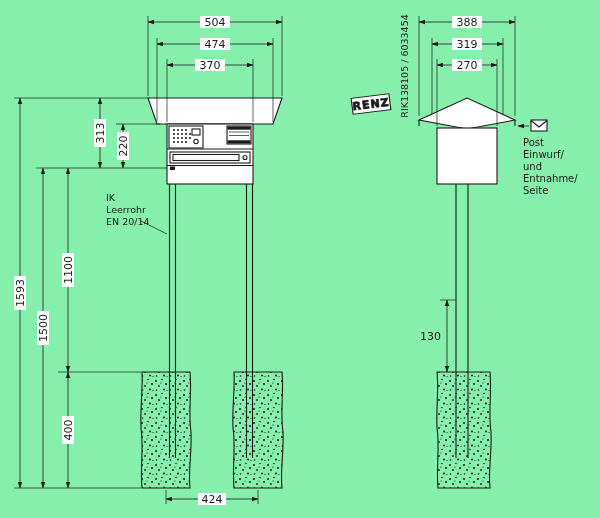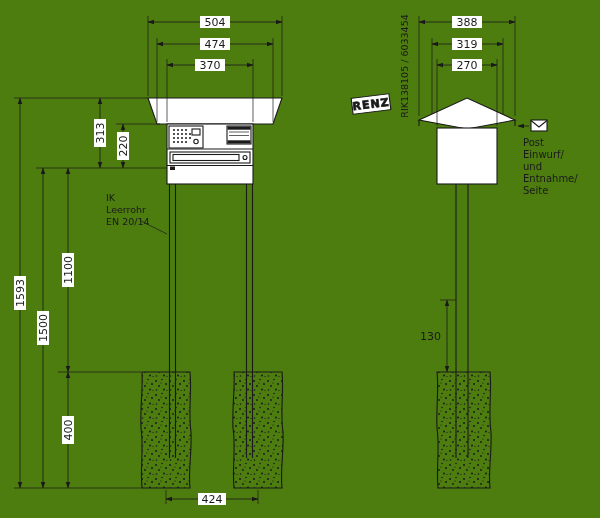--- a/index.html
+++ b/index.html
@@ -1,16 +1,16 @@
 <!DOCTYPE html>
 <html><head>
 <meta charset="utf-8">
 <style>
   html,body{margin:0;padding:0;background:#ffffff;}
-  .canvas{width:600px;height:518px;position:relative;background:#4d7c0f;
+  .canvas{width:600px;height:518px;position:relative;background:#86efac;
           font-family:"DejaVu Sans", sans-serif; overflow:hidden;}
   svg{display:block;}
   .ln{stroke:#1a1a1a;stroke-width:1.1;fill:none;}
   .shape{fill:#ffffff;stroke:#1a1a1a;stroke-width:1.1;}
   .dk{fill:#1a1a1a;stroke:none;}
   .dim{stroke:#1a1a1a;stroke-width:0.8;fill:none;}
   .ext{stroke:#1a1a1a;stroke-width:0.7;fill:none;}
   .stip{fill:url(#stip);stroke:#1a1a1a;stroke-width:1.1;}
   text{fill:#1a1a1a;}
   .dimtxt{font-size:11px;}

